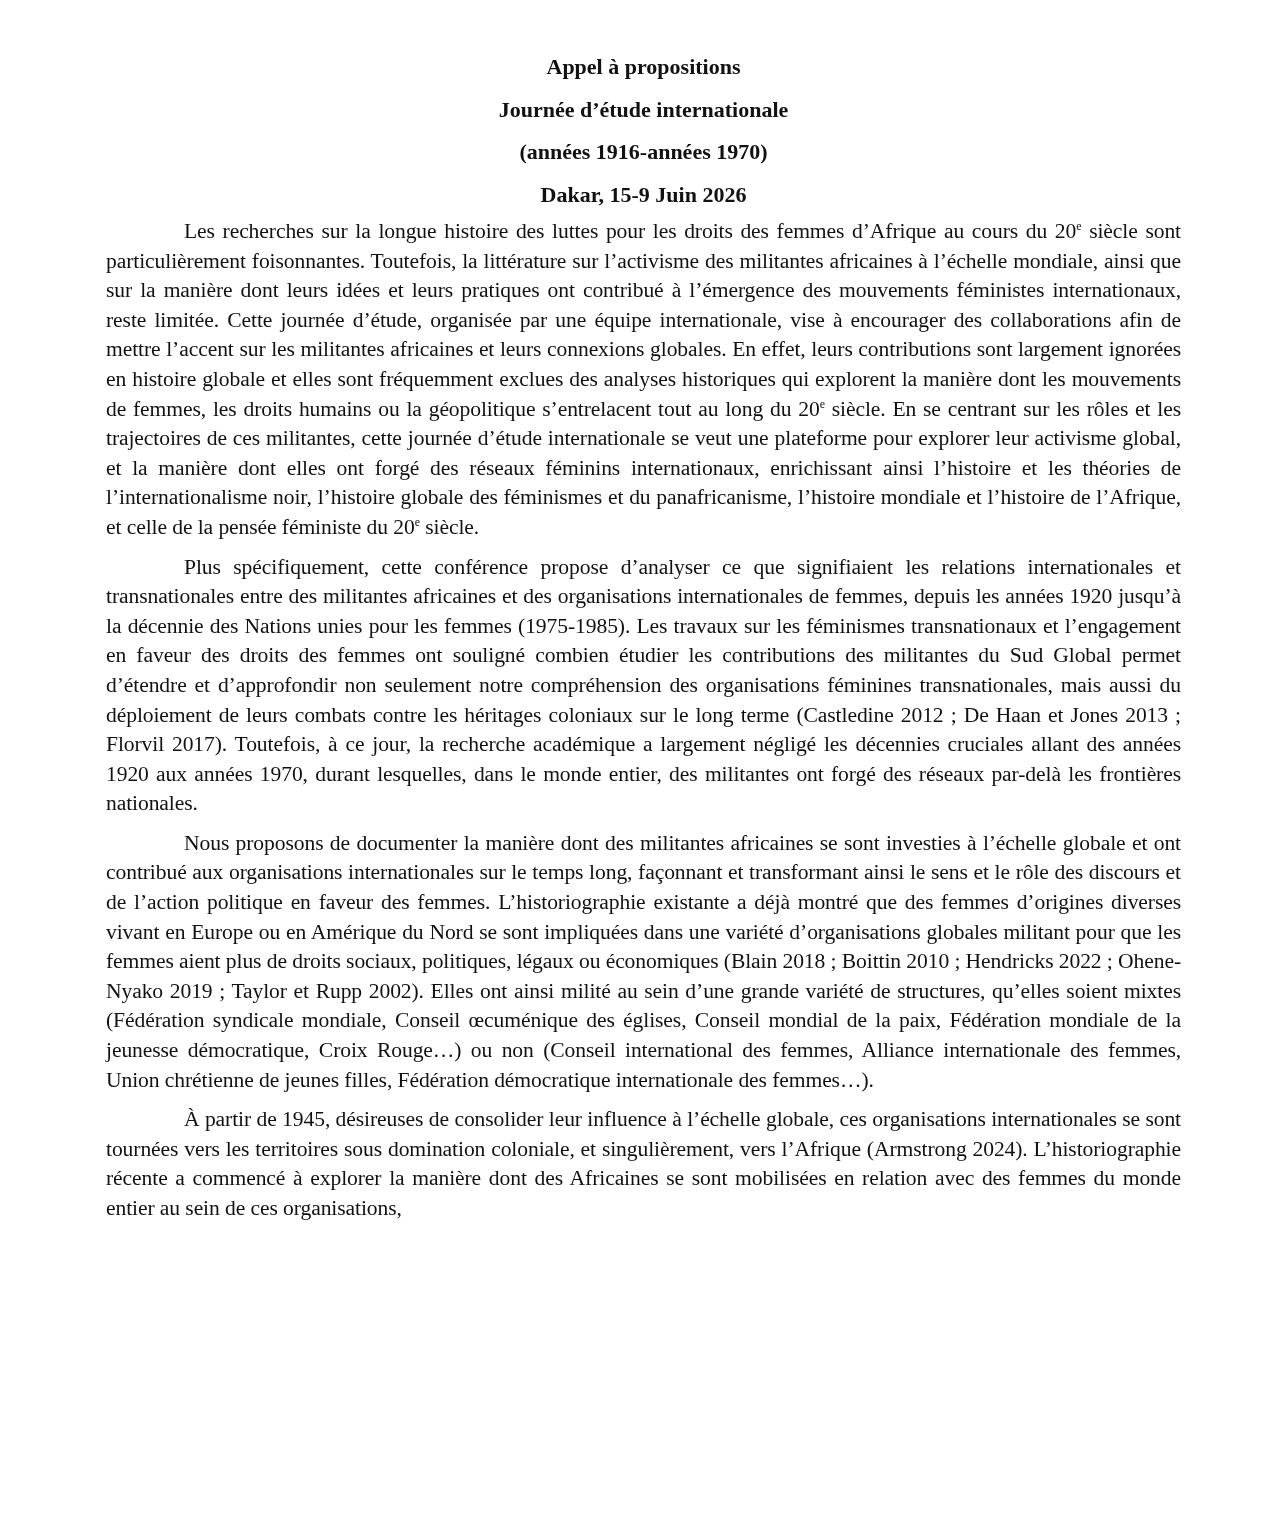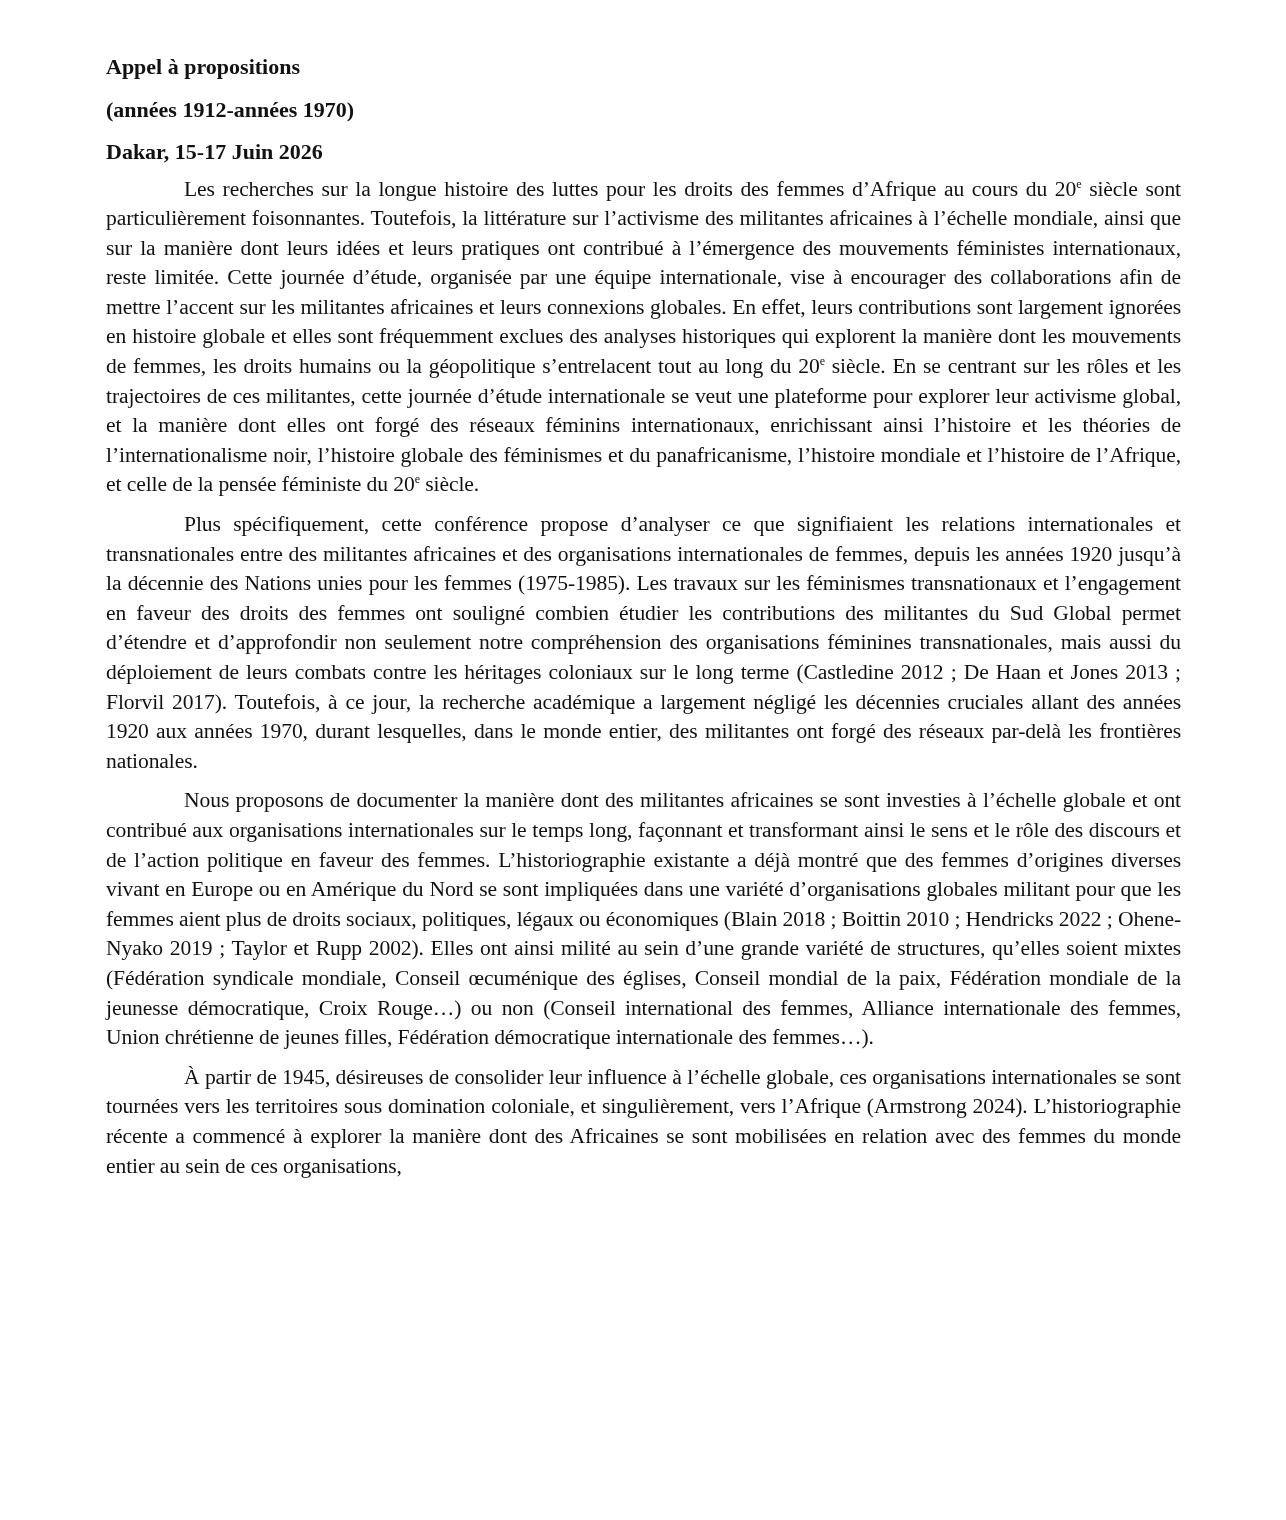--- a/index.html
+++ b/index.html
@@ -14,20 +14,21 @@
       font-family: "Liberation Serif", "DejaVu Serif", serif;
       color: #111111;
     }
     .page {
       position: relative;
       padding: 46px 105px 0 106px;
       box-sizing: border-box;
       width: 1286px;
     }
     .headings {
+      text-align: center;
       font-weight: bold;
       font-size: 22px;
       line-height: 42.5px;
       margin: 0 0 1px 0;
     }
     .headings div {
       margin: 0;
     }
     .body-text p {
       margin: 0 0 10px 0;
@@ -43,22 +44,23 @@
       line-height: 0;
       vertical-align: 8px;
     }
   </style>
 </head>
 <body>
 
 <div class="page">
   <div class="headings">
     <div>Appel à propositions</div>
-    <div>(années 1912-années 1970)</div>
-    <div>Dakar, 15-17 Juin 2026</div>
+    <div>Journée d’étude internationale</div>
+    <div>(années 1916-années 1970)</div>
+    <div>Dakar, 15-9 Juin 2026</div>
   </div>
 
   <div class="body-text">
     <p><span>Les recherches sur la longue histoire des luttes pour les droits des femmes d’Afrique au cours du 20</span><sup>e</sup><span> siècle sont particulièrement foisonnantes. Toutefois, la littérature sur l’activisme des militantes africaines à l’échelle mondiale, ainsi que sur la manière dont leurs idées et leurs pratiques ont contribué à l’émergence des mouvements féministes internationaux, reste limitée. Cette journée d’étude, organisée par une équipe internationale, vise à encourager des collaborations afin de mettre l’accent sur les militantes africaines et leurs connexions globales. En effet, leurs contributions sont largement ignorées en histoire globale et elles sont fréquemment exclues des analyses historiques qui explorent la manière dont les mouvements de femmes, les droits humains ou la géopolitique s’entrelacent tout au long du 20</span><sup>e</sup><span> siècle. En se centrant sur les rôles et les trajectoires de ces militantes, cette journée d’étude internationale se veut une plateforme pour explorer leur activisme global, et la manière dont elles ont forgé des réseaux féminins internationaux, enrichissant ainsi l’histoire et les théories de l’internationalisme noir, l’histoire globale des féminismes et du panafricanisme, l’histoire mondiale et l’histoire de l’Afrique, et celle de la pensée féministe du 20</span><sup>e</sup><span> siècle.</span></p>
 
     <p><span>Plus spécifiquement, cette conférence propose d’analyser ce que signifiaient les relations internationales et transnationales entre des militantes africaines et des organisations internationales de femmes, depuis les années 1920 jusqu’à la décennie des Nations unies pour les femmes (1975-1985). Les travaux sur les féminismes transnationaux et l’engagement en faveur des droits des femmes ont souligné combien étudier les contributions des militantes du Sud Global permet d’étendre et d’approfondir non seulement notre compréhension des organisations féminines transnationales, mais aussi du déploiement de leurs combats contre les héritages coloniaux sur le long terme (Castledine 2012 ; De Haan et Jones 2013 ; Florvil 2017). Toutefois, à ce jour, la recherche académique a largement négligé les décennies cruciales allant des années 1920 aux années 1970, durant lesquelles, dans le monde entier, des militantes ont forgé des réseaux par-delà les frontières nationales.</span></p>
 
     <p><span>Nous proposons de documenter la manière dont des militantes africaines se sont investies à l’échelle globale et ont contribué aux organisations internationales sur le temps long, façonnant et transformant ainsi le sens et le rôle des discours et de l’action politique en faveur des femmes. L’historiographie existante a déjà montré que des femmes d’origines diverses vivant en Europe ou en Amérique du Nord se sont impliquées dans une variété d’organisations globales militant pour que les femmes aient plus de droits sociaux, politiques, légaux ou économiques (Blain 2018 ; Boittin 2010 ; Hendricks 2022 ; Ohene-Nyako 2019 ; Taylor et Rupp 2002). Elles ont ainsi milité au sein d’une grande variété de structures, qu’elles soient mixtes (Fédération syndicale mondiale, Conseil œcuménique des églises, Conseil mondial de la paix, Fédération mondiale de la jeunesse démocratique, Croix Rouge…) ou non (Conseil international des femmes, Alliance internationale des femmes, Union chrétienne de jeunes filles, Fédération démocratique internationale des femmes…).</span></p>
 
     <p><span>À partir de 1945, désireuses de consolider leur influence à l’échelle globale, ces organisations internationales se sont tournées vers les territoires sous domination coloniale, et singulièrement, vers l’Afrique (Armstrong 2024). L’historiographie récente a commencé à explorer la manière dont des Africaines se sont mobilisées en relation avec des femmes du monde entier au sein de ces organisations,</span></p>

